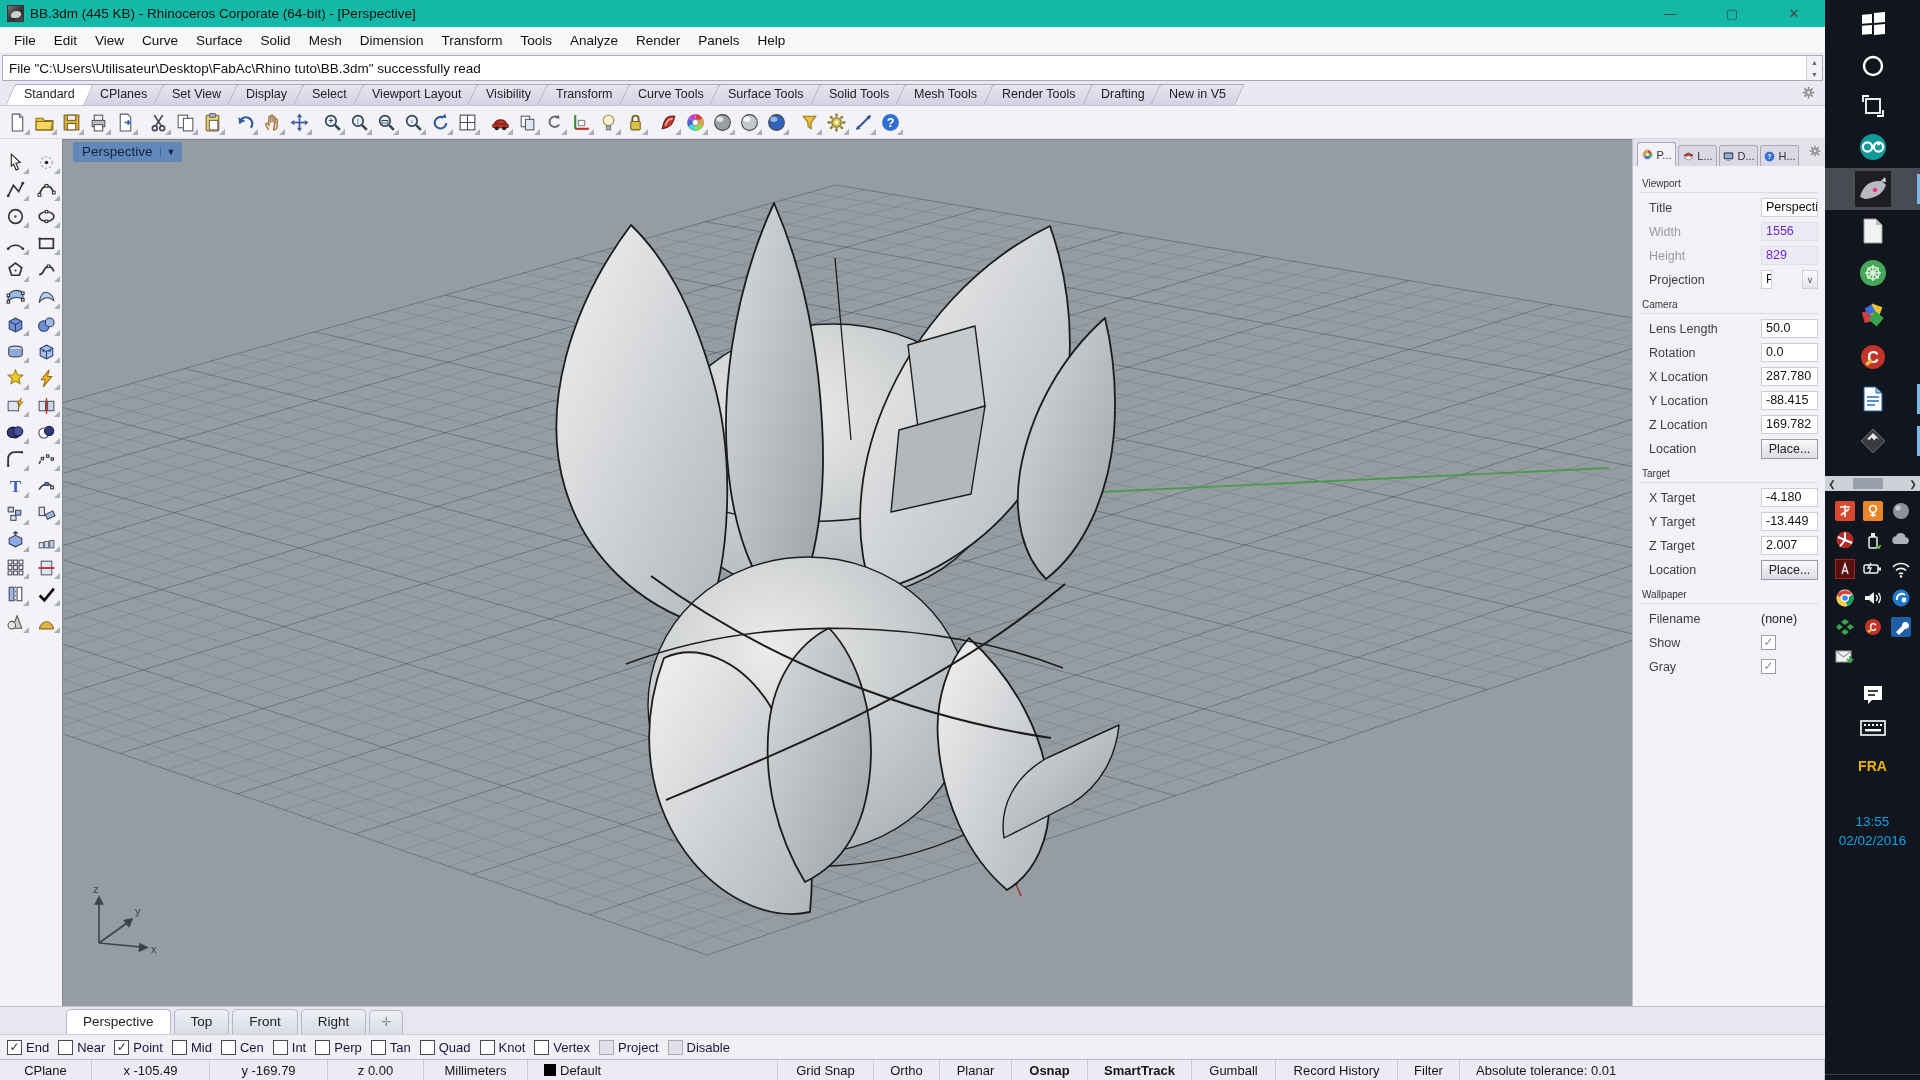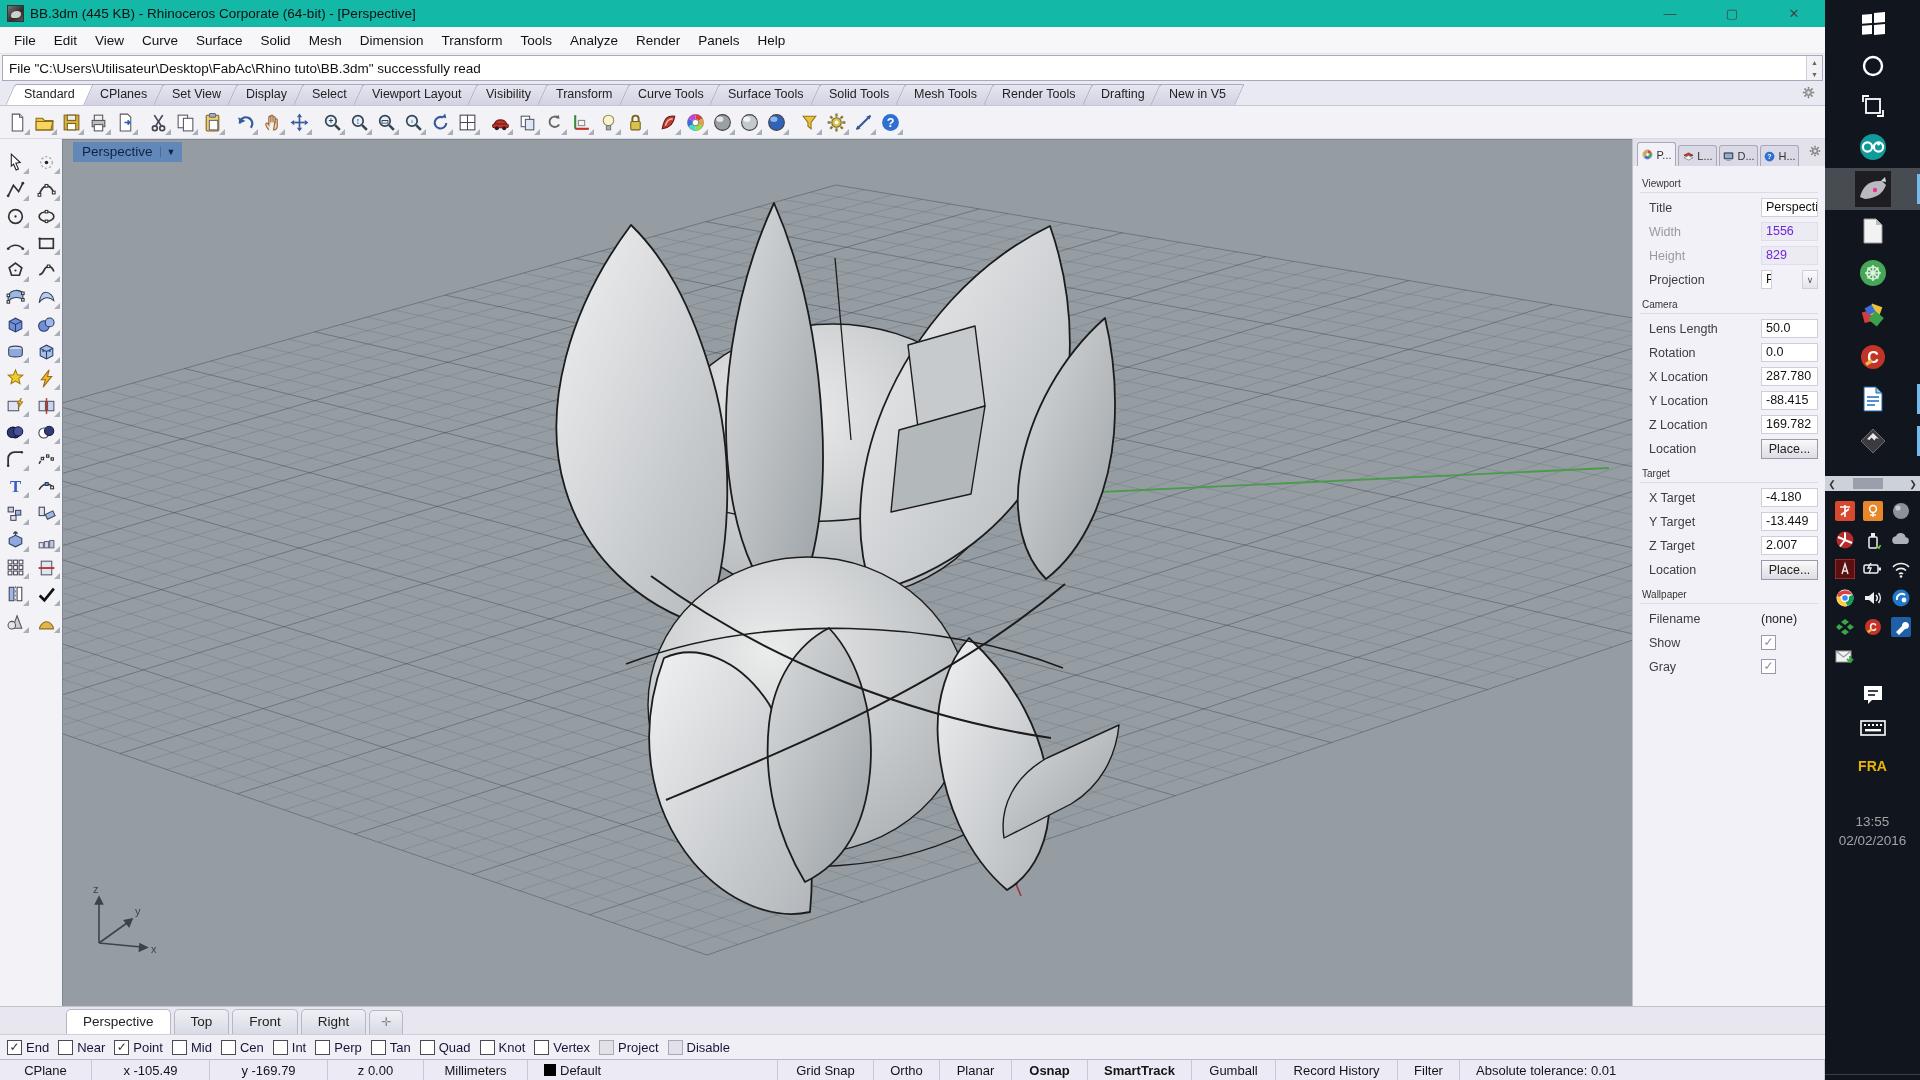--- a/index.html
+++ b/index.html
@@ -80,21 +80,21 @@
   .st-cell.left { justify-content:flex-start; }
   .st-swatch { width:12px; height:12px; background:#000; margin-right:4px; flex:0 0 auto; }
 
   
   .taskbar { width:95px; background:#11151d; display:flex; flex-direction:column; align-items:center; color:#eee; flex:0 0 auto; position:relative; }
   .tk-app { width:95px; height:42px; display:flex; align-items:center; justify-content:center; position:relative; flex:0 0 auto; }
   .tk-app.active { background:#474b52; }
   .tk-ind { position:absolute; right:0; top:6px; bottom:6px; width:3px; background:#76b9ed; }
   .tk-tray { display:grid; grid-template-columns:repeat(3,24px); gap:5px 4px; margin-top:10px; justify-items:center; align-items:center; }
   .tk-text { font-size:14px; color:#eab308;font-weight:bold; }
-  .tk-clock { text-align:center; font-size:13.5px; line-height:19px; color:#a3a3a3; }
+  .tk-clock { text-align:center; font-size:13.5px; line-height:19px; color:#0ea5e9; }
   .tk-scroll { width:95px; height:15px; background:#cdd1d8; display:flex; align-items:center; margin-top:14px; flex:0 0 auto; }
   .tk-scroll .a { width:14px; font-size:9px; color:#333; text-align:center; }
   .tk-scroll .thumb { width:30px; height:11px; background:#9aa0ab; margin-left:14px; }
   .show-desktop { position:absolute; bottom:0; left:0; right:0; height:6px; border-top:1px solid #3a4welcome048; border-top:1px solid #3a4048; }
 </style>
 </head>
 <body>
 
 <div class="screen">
   <div class="app">

